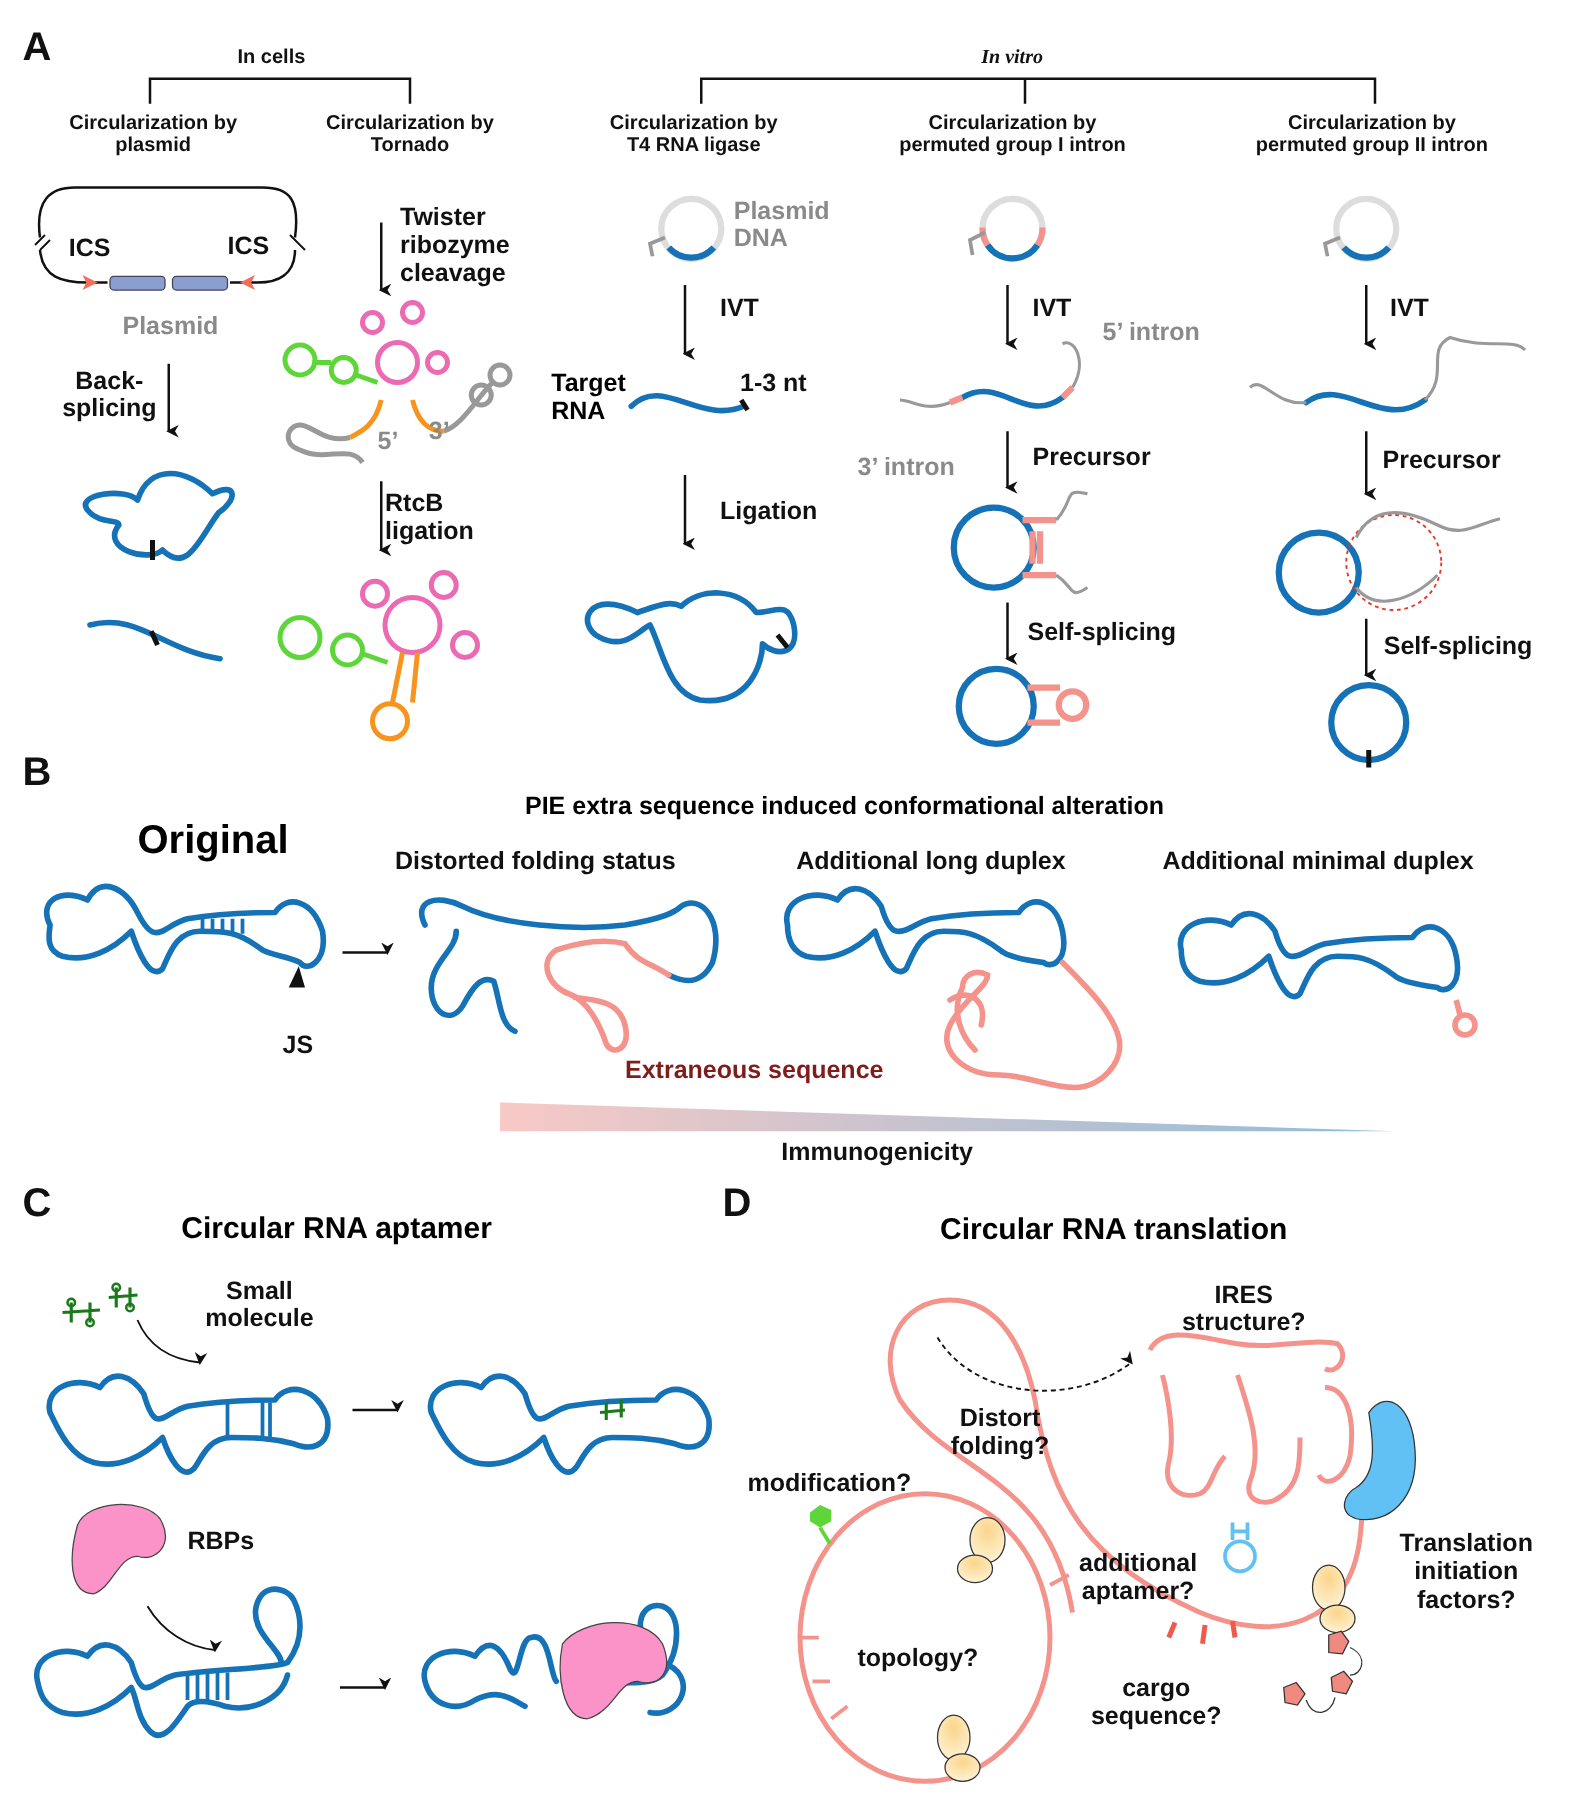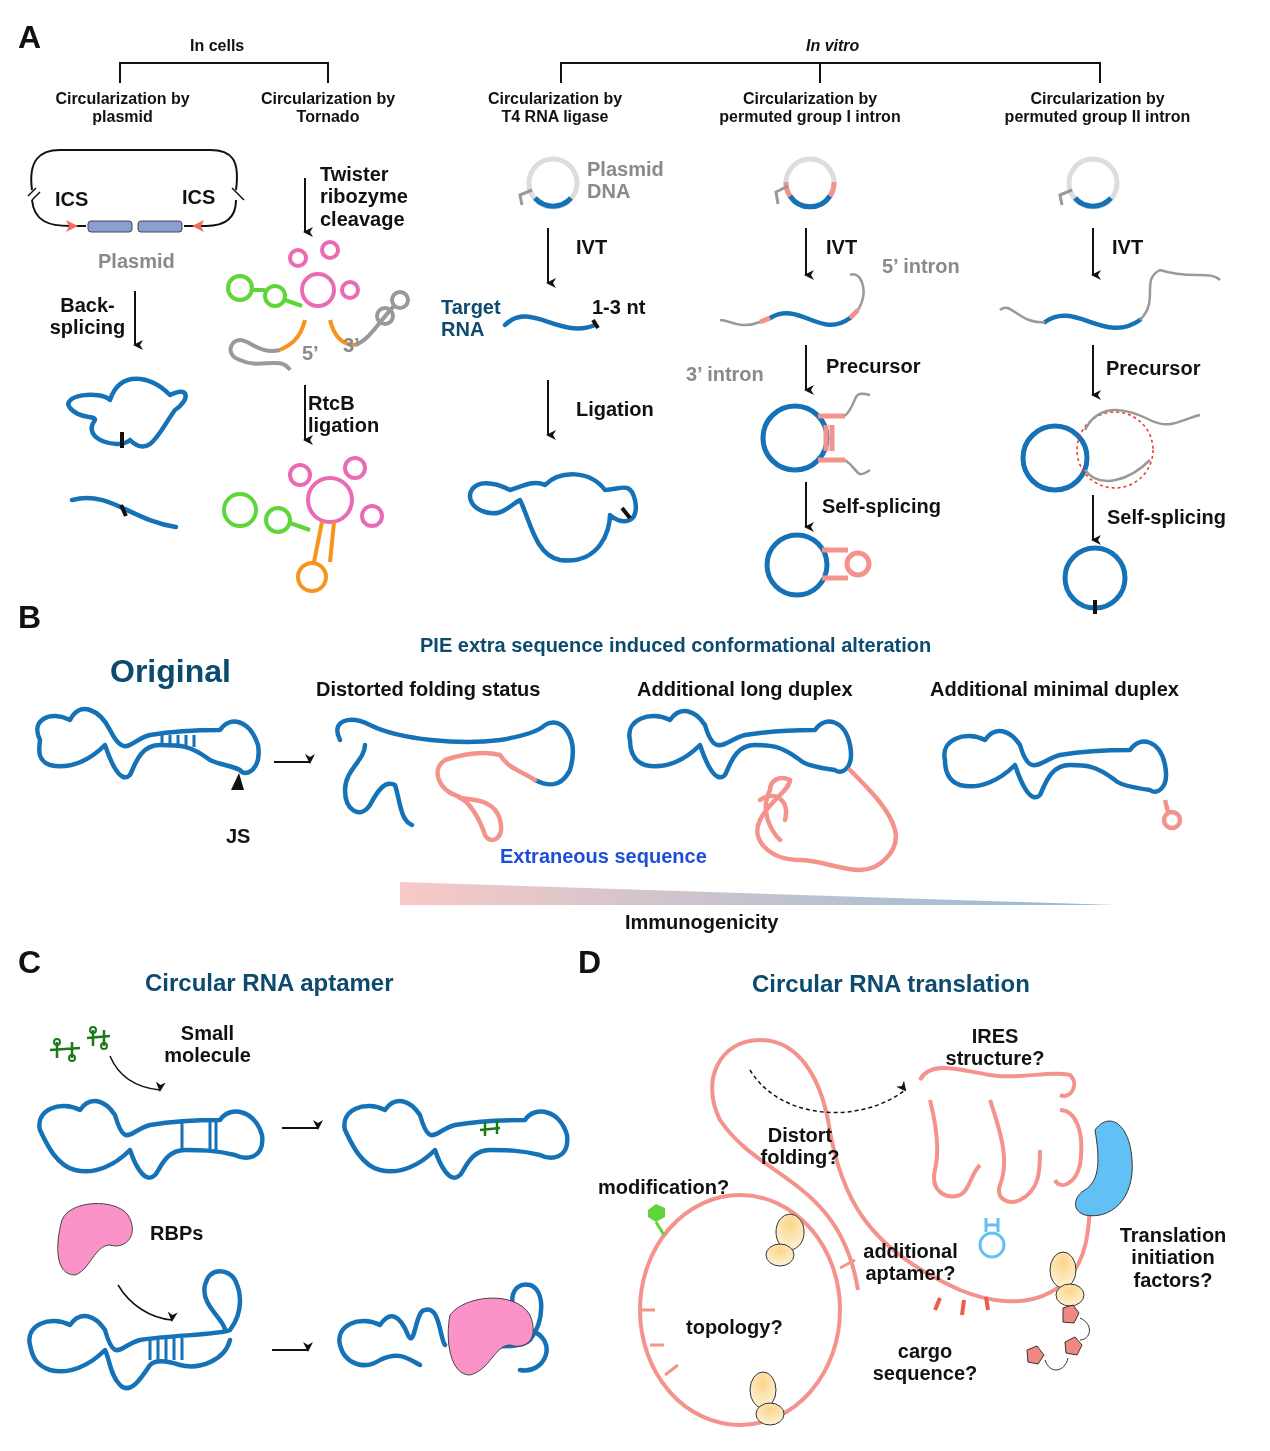--- a/index.html
+++ b/index.html
@@ -1,21 +1,21 @@
 <!DOCTYPE html>
 <html><head>
 <meta charset="utf-8">
 <style>
   html,body{margin:0;padding:0;background:#fff;}
   body{width:1270px;height:1451px;position:relative;overflow:hidden;font-family:"Liberation Sans",sans-serif;}
   .t{position:absolute;font-family:"Liberation Sans",sans-serif;font-weight:bold;color:#111;line-height:1.12;white-space:nowrap;}
   .c{text-align:center;}
-  .blue{color:#0c4a6e;}
+  .blue{color:#000000;}
   .gray{color:#8a8a8a;}
-  .pink{color:#1d4ed8;text-align:center;}
+  .pink{color:#7f1d1d;text-align:center;}
   .panel{font-size:32px;}
   .h1{font-size:22px;}
   .h2{font-size:16px;}
   .lbl{font-size:20px;}
   svg#fig{position:absolute;left:0;top:0;}
   .rna{fill:none;stroke:#1572b6;stroke-width:4.5;stroke-linecap:round;stroke-linejoin:round;}
   .rnap{fill:none;stroke:#f4938b;stroke-width:4.5;stroke-linecap:round;}
   .gry{fill:none;stroke:#999;stroke-width:2.5;}
   .blk{fill:none;stroke:#111;stroke-width:2;}
 </style>
@@ -212,21 +212,21 @@
     <path d="M1080,1318 C1095,1325 1090,1340 1080,1340 M1045,1360 C1050,1375 1065,1372 1068,1358" stroke="#333" stroke-width="1" fill="none"></path>
   </g>
 </svg>
 
 <div class="t panel" style="left:18px;top:20px;">A</div>
 <div class="t panel" style="left:18px;top:600px;">B</div>
 <div class="t panel" style="left:18px;top:945px;">C</div>
 <div class="t panel" style="left:578px;top:945px;">D</div>
 
 <div class="t h2" style="left:190px;top:37px;">In cells</div>
-<div class="t h2" style="left:806px;top:37px;font-style:italic;">In vitro</div>
+<div class="t h2" style="left:785px;top:37px;font-style:italic;font-family:Liberation Serif, serif;">In vitro</div>
 
 <div class="t h2 c" style="left:20px;top:90px;width:205px;"><span>Circularization by</span><br><span>plasmid</span></div>
 <div class="t h2 c" style="left:228px;top:90px;width:200px;"><span>Circularization by</span><br><span>Tornado</span></div>
 <div class="t h2 c" style="left:450px;top:90px;width:210px;"><span>Circularization by</span><br><span>T4 RNA ligase</span></div>
 <div class="t h2 c" style="left:675px;top:90px;width:270px;"><span>Circularization by</span><br><span>permuted group I intron</span></div>
 <div class="t h2 c" style="left:960px;top:90px;width:275px;"><span>Circularization by</span><br><span>permuted group II intron</span></div>
 
 <div class="t lbl" style="left:55px;top:188px;">ICS</div>
 <div class="t lbl" style="left:182px;top:186px;">ICS</div>
 <div class="t lbl gray" style="left:98px;top:250px;">Plasmid</div>

